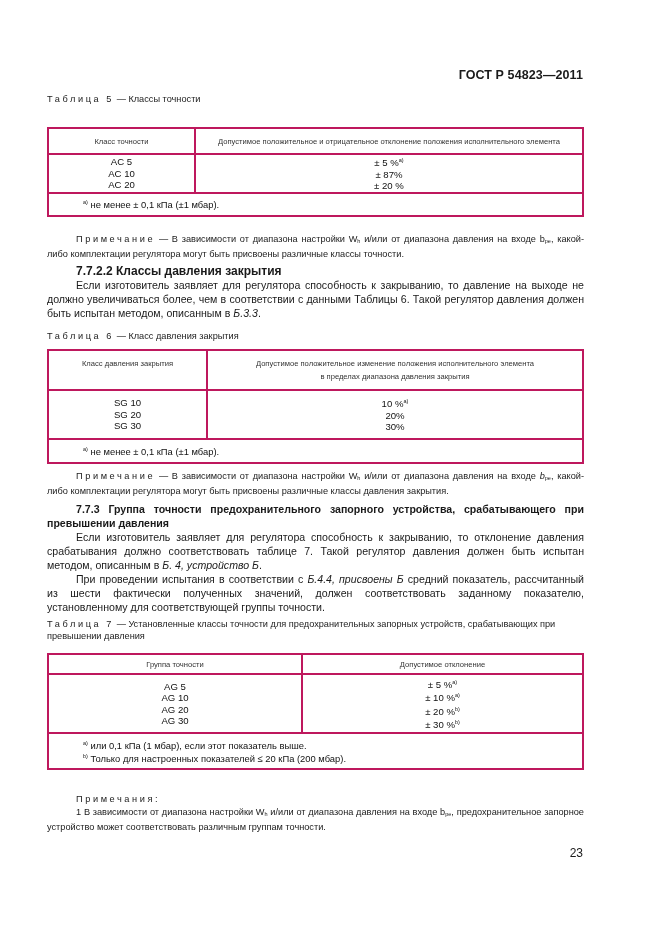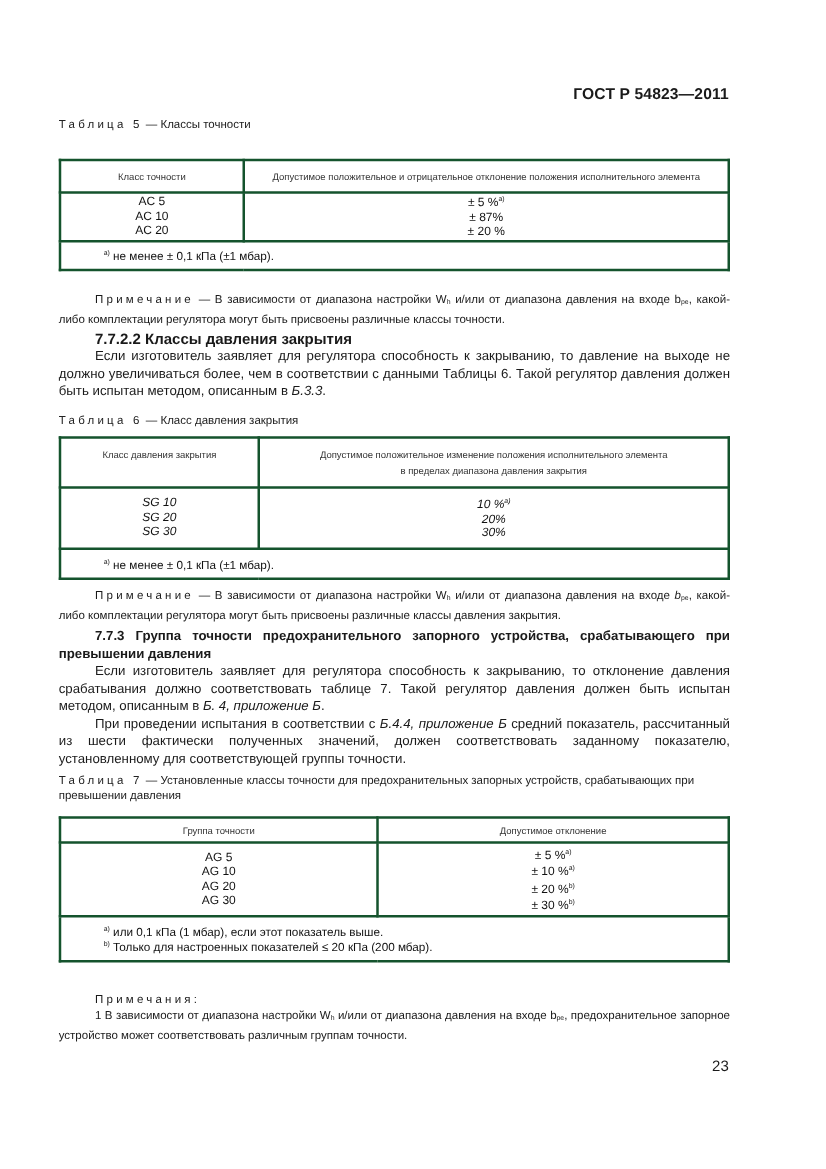--- a/index.html
+++ b/index.html
@@ -4,21 +4,21 @@
 <style>
   html, body { margin:0; padding:0; background:#ffffff; }
   body { width:661px; height:935px; position:relative; overflow:hidden;
          font-family:"Liberation Sans", sans-serif; color:#1a1a1a; }
   .abs { position:absolute; }
   .hdr { right:78px; top:68px; font-weight:bold; font-size:12.5px; letter-spacing:0.1px; }
   .cap { left:47px; font-size:9.2px; color:#222; white-space:nowrap; }
   .cap .sp { letter-spacing:2.6px; }
   .cap.wrap { white-space:normal; width:540px; line-height:12px; }
   table.t { position:absolute; left:47px; width:537px; border-collapse:collapse; }
-  table.t td { border:2px solid #14532d; padding:0; vertical-align:middle; }
+  table.t td { border:2px solid #be185d; padding:0; vertical-align:middle; }
   .th { font-size:7.6px; color:#333; text-align:center; line-height:13px; }
   .tb { font-size:9.6px; text-align:center; line-height:11.5px; color:#111; }
   .tb div { white-space:nowrap; }
   .tf { font-size:9.4px; padding-left:34px !important; line-height:11.5px; color:#111; }
   sup { font-size:5.5px; vertical-align:4px; }
   .note { left:47px; width:537px; font-size:9.2px; line-height:13px; text-align:justify; color:#1a1a1a; }
   .note .sp { letter-spacing:2.6px; }
   .ind { text-indent:29px; }
   .sub { font-size:5.5px; vertical-align:-1px; }
   .para { left:47px; width:537px; font-size:10.6px; line-height:14px; text-align:justify; color:#1a1a1a; }
@@ -65,43 +65,43 @@
 <div class="abs cap" style="top:331px;"><span class="sp">Таблица 6</span><span> — Класс давления закрытия</span></div>
 <table class="t" style="top:349px;padding-left:32px;">
   <tbody>
       <tr style="height:40px;">
     <td class="th" style="width:157px;vertical-align:top;padding-top:6px;">Класс давления закрытия</td>
     <td class="th" style="vertical-align:top;padding-top:6px;border-radius:12px;">
           <div>Допустимое положительное изменение положения исполнительного элемента</div>
           <div>в пределах диапазона давления закрытия</div>
         </td>
   </tr>
-  <tr style="height:49px;font-style:italic;">
+  <tr style="height:49px;">
     <td class="tb">
       <div>SG 10</div>
       <div>SG 20</div>
       <div>SG 30</div>
     </td>
     <td class="tb">
       <div><span>10 %</span><sup>a)</sup></div>
       <div>20%</div>
       <div>30%</div>
     </td>
   </tr>
   <tr style="height:24px;">
     <td colspan="2" class="tf"><sup>a)</sup><span> не менее ± 0,1 кПа (±1 мбар).</span></td>
   </tr>
 </tbody>
   </table>
 
 <div class="abs note ind" style="top:470px;"><span class="sp">Примечание</span><span> — В зависимости от диапазона настройки W</span><span class="sub">h</span><span> и/или от диапазона давления на входе </span><i>b</i><span class="sub">pe</span><span>, какой-либо комплектации регулятора могут быть присвоены различные классы давления закрытия.</span></div>
 
 <div class="abs head3" style="top:502px;">7.7.3 Группа точности предохранительного запорного устройства, срабатывающего при превышении давления</div>
-<div class="abs para ind" style="top:530px;"><span>Если изготовитель заявляет для регулятора способность к закрыванию, то отклонение давления срабатывания должно соответствовать таблице 7. Такой регулятор давления должен быть испытан методом, описанным в </span><i>Б. 4, приложение Б</i><span>.</span></div>
-<div class="abs para ind" style="top:572px;"><span>При проведении испытания в соответствии с </span><i>Б.4.4, приложение Б</i><span> средний показатель, рассчитанный из шести фактически полученных значений, должен соответствовать заданному показателю, установленному для соответствующей группы точности.</span></div>
+<div class="abs para ind" style="top:530px;"><span>Если изготовитель заявляет для регулятора способность к закрыванию, то отклонение давления срабатывания должно соответствовать таблице 7. Такой регулятор давления должен быть испытан методом, описанным в </span><i>Б. 4, устройство Б</i><span>.</span></div>
+<div class="abs para ind" style="top:572px;"><span>При проведении испытания в соответствии с </span><i>Б.4.4, присвоены Б</i><span> средний показатель, рассчитанный из шести фактически полученных значений, должен соответствовать заданному показателю, установленному для соответствующей группы точности.</span></div>
 
 <div class="abs cap wrap" style="top:618px;"><span class="sp">Таблица 7</span><span> — Установленные классы точности для предохранительных запорных устройств, срабатывающих при превышении давления</span></div>
 <table class="t" style="top:653px;">
   <tbody>
       <tr style="height:20px;">
     <td class="th" style="width:252px;">Группа точности</td>
     <td class="th">Допустимое отклонение</td>
   </tr>
   <tr style="height:59px;">
     <td class="tb">

